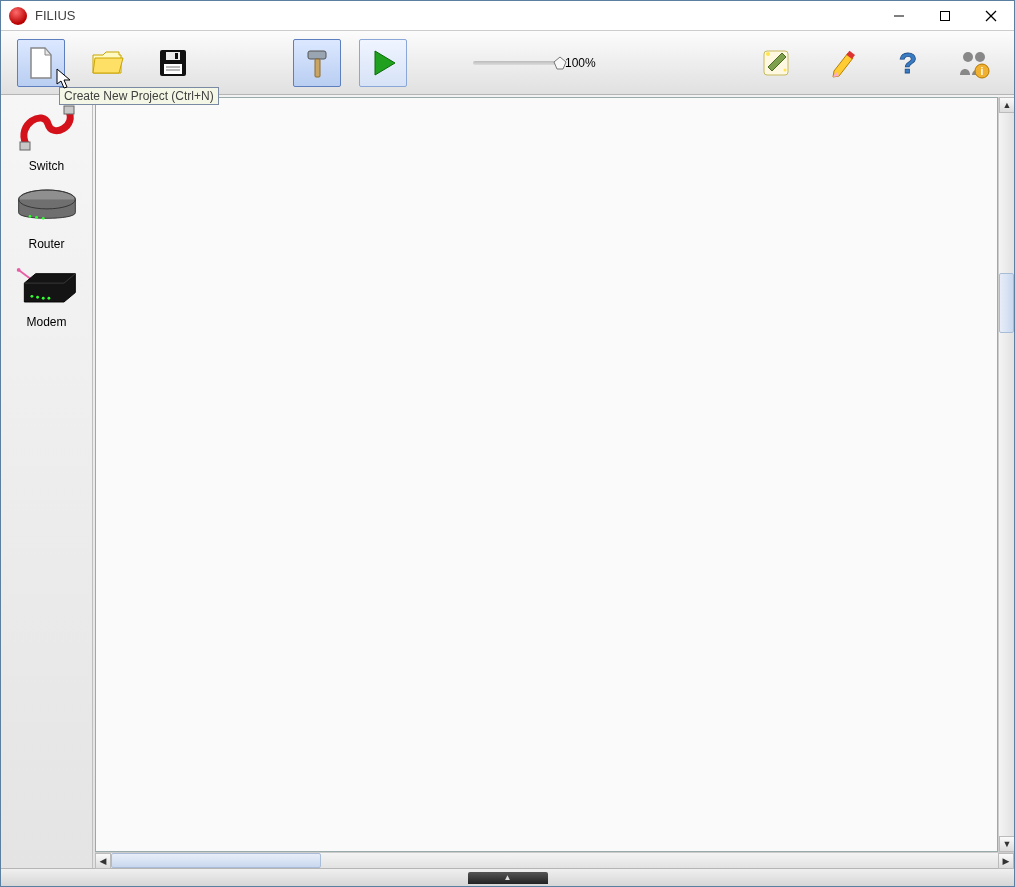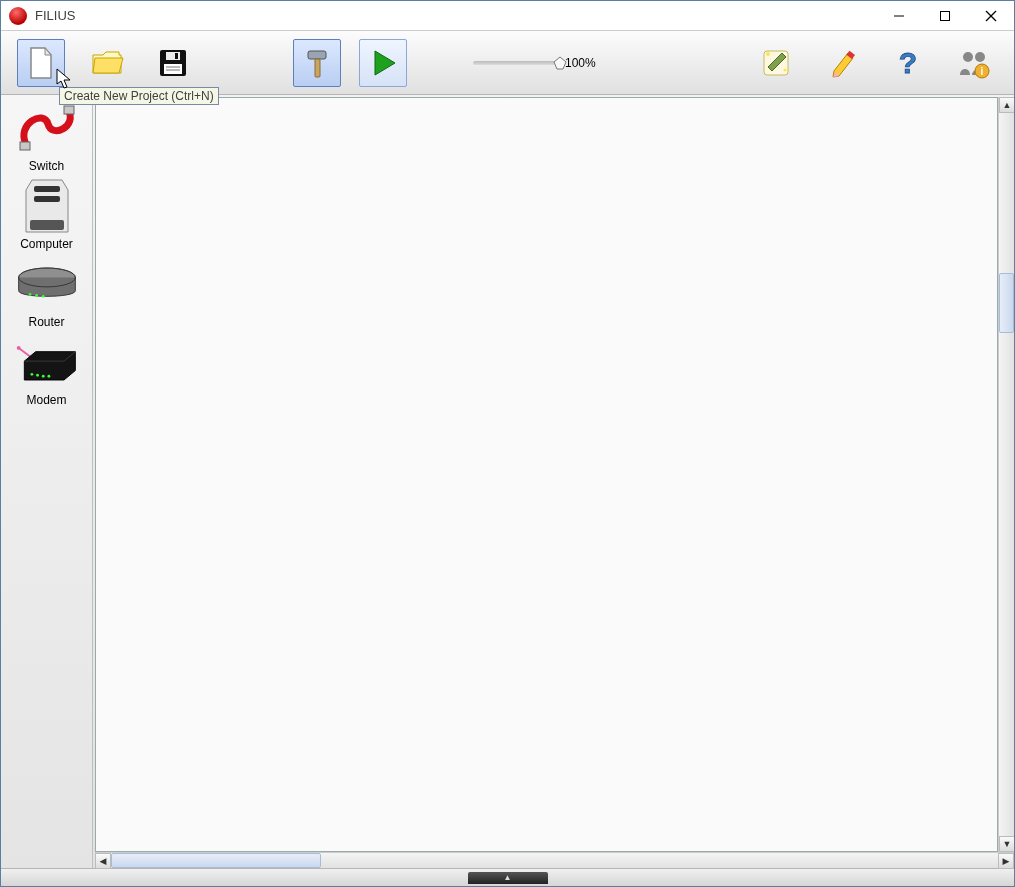--- a/index.html
+++ b/index.html
@@ -322,31 +322,20 @@
       <div class="pal-icon">
         <svg width="66" height="50" viewBox="0 0 66 50">
           <path d="M12 40 C 2 20 30 5 34 20 C 38 35 64 22 54 6" fill="none" stroke="#d4111b" stroke-width="7" stroke-linecap="round"></path>
           <rect x="6" y="38" width="10" height="8" fill="#c8c8c8" stroke="#666"></rect>
           <rect x="50" y="2" width="10" height="8" fill="#c8c8c8" stroke="#666"></rect>
         </svg>
       </div>
       <div>Switch</div>
     </div>
 
-    <div class="pal-item">
-      <div class="pal-icon">
-        <svg width="66" height="62" viewBox="0 0 66 62">
-          <path d="M18 4 L48 4 L54 14 L54 56 L12 56 L12 14 Z" fill="#e9e9e9" stroke="#888"></path>
-          <rect x="20" y="10" width="26" height="6" rx="2" fill="#333"></rect>
-          <rect x="20" y="20" width="26" height="6" rx="2" fill="#333"></rect>
-          <rect x="16" y="44" width="34" height="10" rx="2" fill="#555"></rect>
-        </svg>
-      </div>
-      <div>Computer</div>
-    </div>
 
 
 
     <div class="pal-item">
       <div class="pal-icon">
         <svg width="72" height="44" viewBox="0 0 72 44">
           <ellipse cx="36" cy="14" rx="30" ry="10" fill="#8f8f8f" stroke="#555"></ellipse>
           <path d="M6 14 L6 28 C6 36 66 36 66 28 L66 14" fill="#6f6f6f" stroke="#333"></path>
           <ellipse cx="36" cy="14" rx="30" ry="10" fill="none" stroke="#333"></ellipse>
           <circle cx="18" cy="32" r="1.5" fill="#3f3"></circle>

